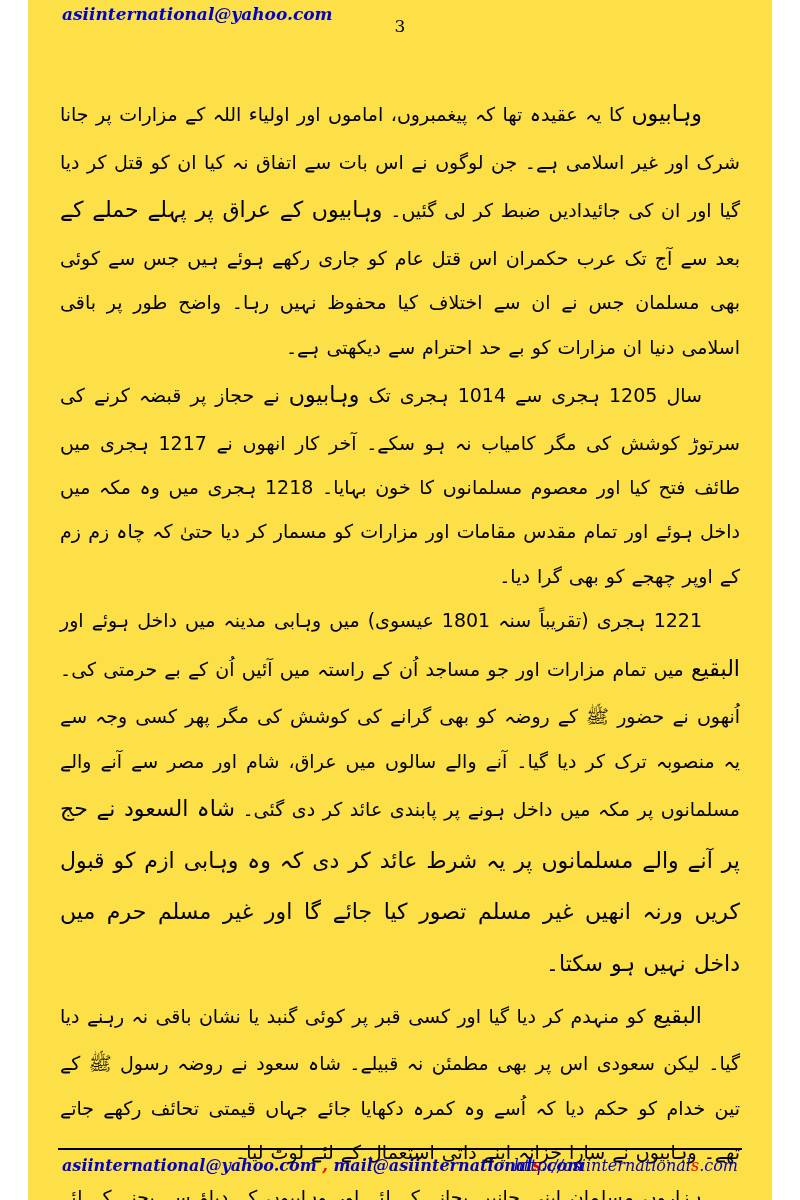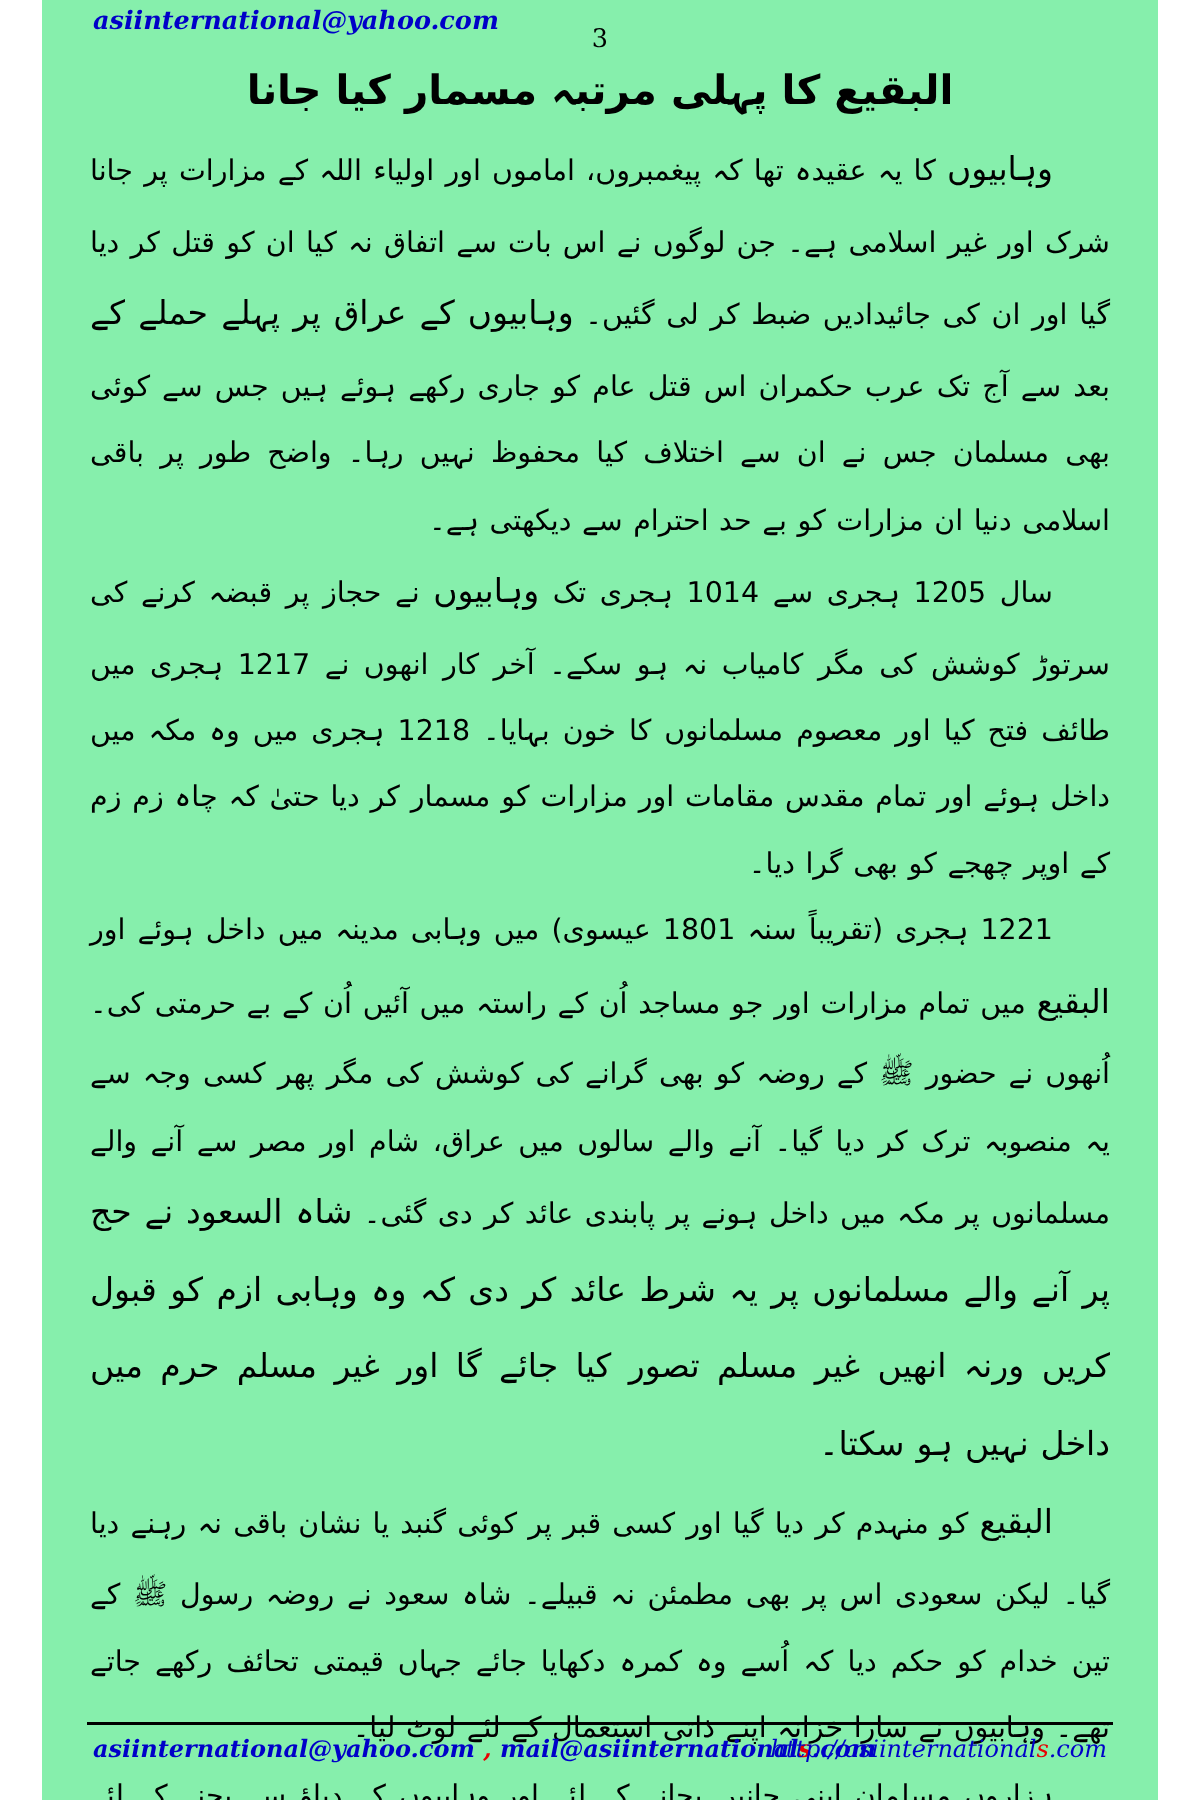--- a/index.html
+++ b/index.html
@@ -2,21 +2,21 @@
 <html lang="ur"><head>
 <meta charset="utf-8">
 <style>
   * { margin: 0; padding: 0; box-sizing: border-box; }
   html, body { background: #ffffff; }
   .page {
     position: relative;
     width: 744px;
     height: 1200px;
     margin: 0 auto;
-    background: #86efac;
+    background: #fde047;
     font-family: "DejaVu Sans", sans-serif;
     color: #000000;
     overflow: hidden;
   }
   .header {
     position: absolute;
     top: 2px; left: 0; right: 0;
     height: 46px;
   }
   .header-email {
@@ -99,21 +99,20 @@
 </head>
 <body>
 
 <div class="page">
 
   <div class="header">
     <div class="header-email">asiinternational@yahoo.com</div>
     <div class="page-number">3</div>
   </div>
 
-  <div class="doc-title">البقیع کا پہلی مرتبہ مسمار کیا جانا</div>
 
   <div class="doc-body" id="doc-body">
 
   <div class="para"><span class="b">وہابیوں</span><span> کا یہ عقیدہ تھا کہ پیغمبروں، اماموں اور اولیاء اللہ کے مزارات پر جانا شرک اور غیر اسلامی ہے۔ جن لوگوں نے اس بات سے اتفاق نہ کیا ان کو قتل کر دیا گیا اور ان کی جائیدادیں ضبط کر لی گئیں۔ </span><span class="b">وہابیوں کے عراق پر پہلے حملے کے</span><span> بعد سے آج تک عرب حکمران اس قتل عام کو جاری رکھے ہوئے ہیں جس سے کوئی بھی مسلمان جس نے ان سے اختلاف کیا محفوظ نہیں رہا۔ واضح طور پر باقی اسلامی دنیا ان مزارات کو بے حد احترام سے دیکھتی ہے۔</span></div>
       <div class="para"><span>سال 1205 ہجری سے 1014 ہجری تک </span><span class="b">وہابیوں</span><span> نے حجاز پر قبضہ کرنے کی سرتوڑ کوشش کی مگر کامیاب نہ ہو سکے۔ آخر کار انھوں نے 1217 ہجری میں طائف فتح کیا اور معصوم مسلمانوں کا خون بہایا۔ 1218 ہجری میں وہ مکہ میں داخل ہوئے اور تمام مقدس مقامات اور مزارات کو مسمار کر دیا حتیٰ کہ چاہ زم زم کے اوپر چھجے کو بھی گرا دیا۔</span></div>
       <div class="para"><span>1221 ہجری (تقریباً سنہ 1801 عیسوی) میں وہابی مدینہ میں داخل ہوئے اور </span><span class="b">البقیع</span><span> میں تمام مزارات اور جو مساجد اُن کے راستہ میں آئیں اُن کے بے حرمتی کی۔ اُنھوں نے حضور ﷺ کے روضہ کو بھی گرانے کی کوشش کی مگر پھر کسی وجہ سے یہ منصوبہ ترک کر دیا گیا۔ آنے والے سالوں میں عراق، شام اور مصر سے آنے والے مسلمانوں پر مکہ میں داخل ہونے پر پابندی عائد کر دی گئی۔ </span><span class="b">شاہ السعود نے حج پر آنے والے مسلمانوں پر یہ شرط عائد کر دی کہ وہ وہابی ازم کو قبول کریں ورنہ انھیں غیر مسلم تصور کیا جائے گا اور غیر مسلم حرم میں داخل نہیں ہو سکتا۔</span></div>
       <div class="para"><span class="b">البقیع</span><span> کو منہدم کر دیا گیا اور کسی قبر پر کوئی گنبد یا نشان باقی نہ رہنے دیا گیا۔ لیکن سعودی اس پر بھی مطمئن نہ قبیلے۔ شاہ سعود نے روضہ رسول ﷺ کے تین خدام کو حکم دیا کہ اُسے وہ کمرہ دکھایا جائے جہاں قیمتی تحائف رکھے جاتے تھے۔ وہابیوں نے سارا خزانہ اپنے ذاتی استعمال کے لئے لوٹ لیا۔</span></div>
       <div class="para"><span>ہزاروں مسلمان اپنی جانیں بچانے کے لئے اور وہابیوں کے دباؤ سے بچنے کے لئے مکہ اور مدینہ سے بھاگے۔ تمام عالم اسلام نے سعودیوں کی اس بے وفائی کی مذمت کی اور سلطنت عثمانیہ کے خلیفہ سے مزارات کو مکمل تباہی سے بچانے کی درخواست کی۔ تب محمد علی پاشا نے حجاز پر حملہ کیا اور عرب قبائل کے ساتھ مل کر السعود قبیلے کو شکست دی اور مکہ اور مدینہ میں امن و امان بحال کیا۔ تمام عالم اسلام نے اس فتح کا زور شور سے جشن منایا۔ مصر میں یہ جشن پانچ روز تک جاری رہا۔ بلاشبہ یہ اس لئے تھا کہ مسلمانوں کو دوبارہ حج کی اجازت مل گئی تھی اور مقدس مقامات کو بحال کر دیا گیا تھا۔</span></div>
     </div>
 

